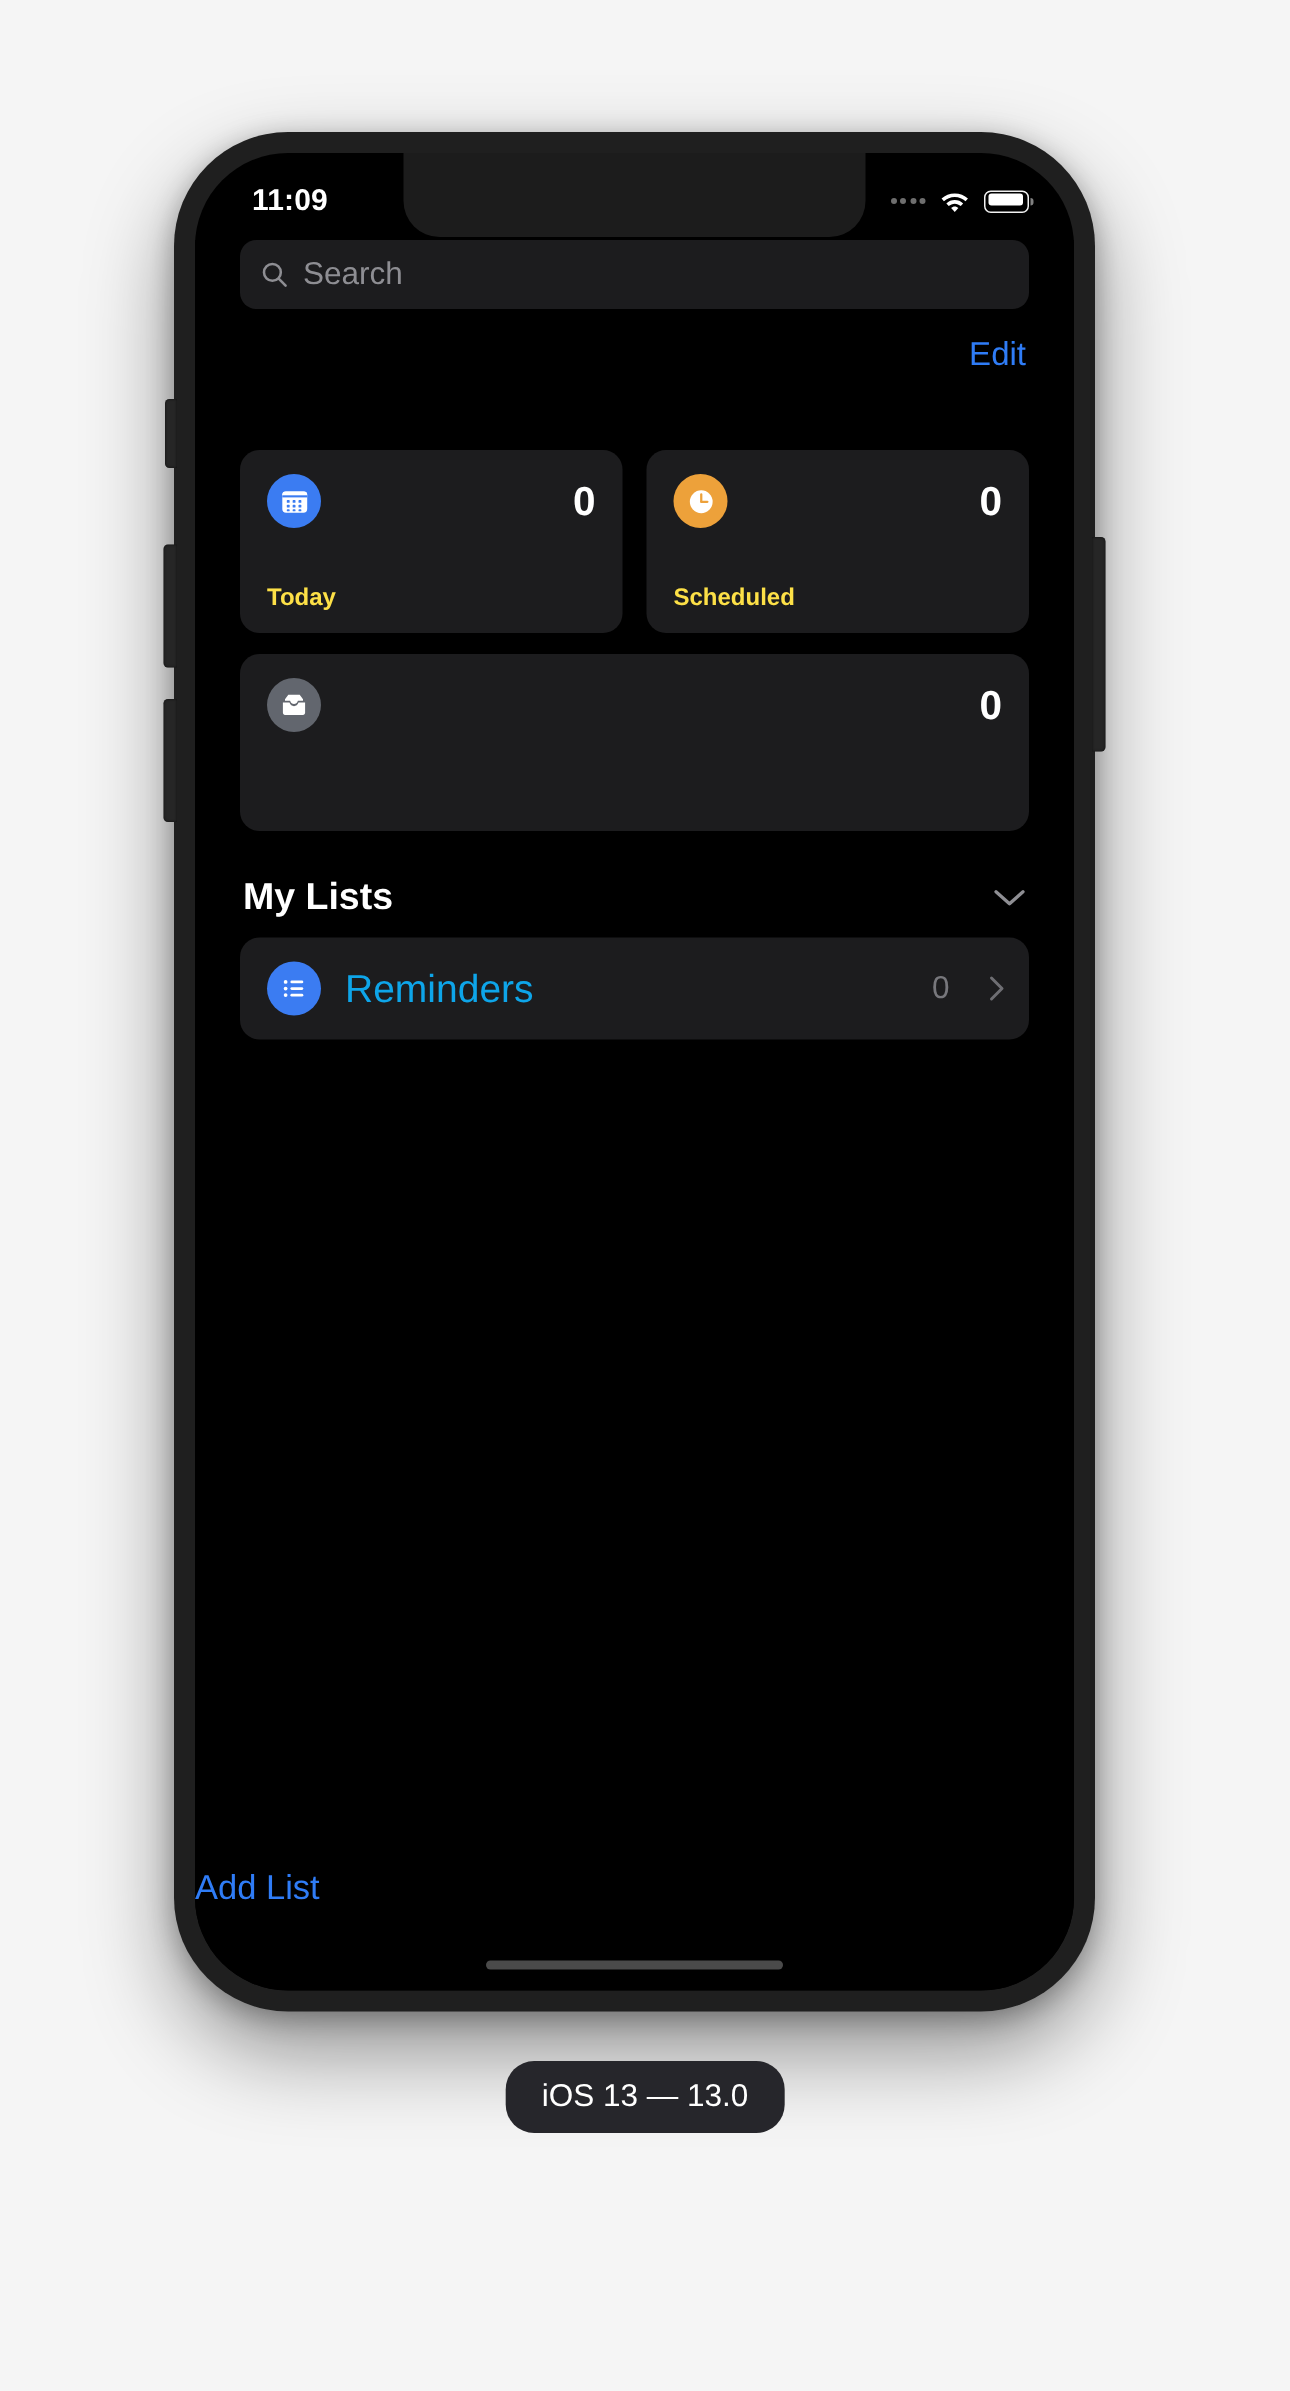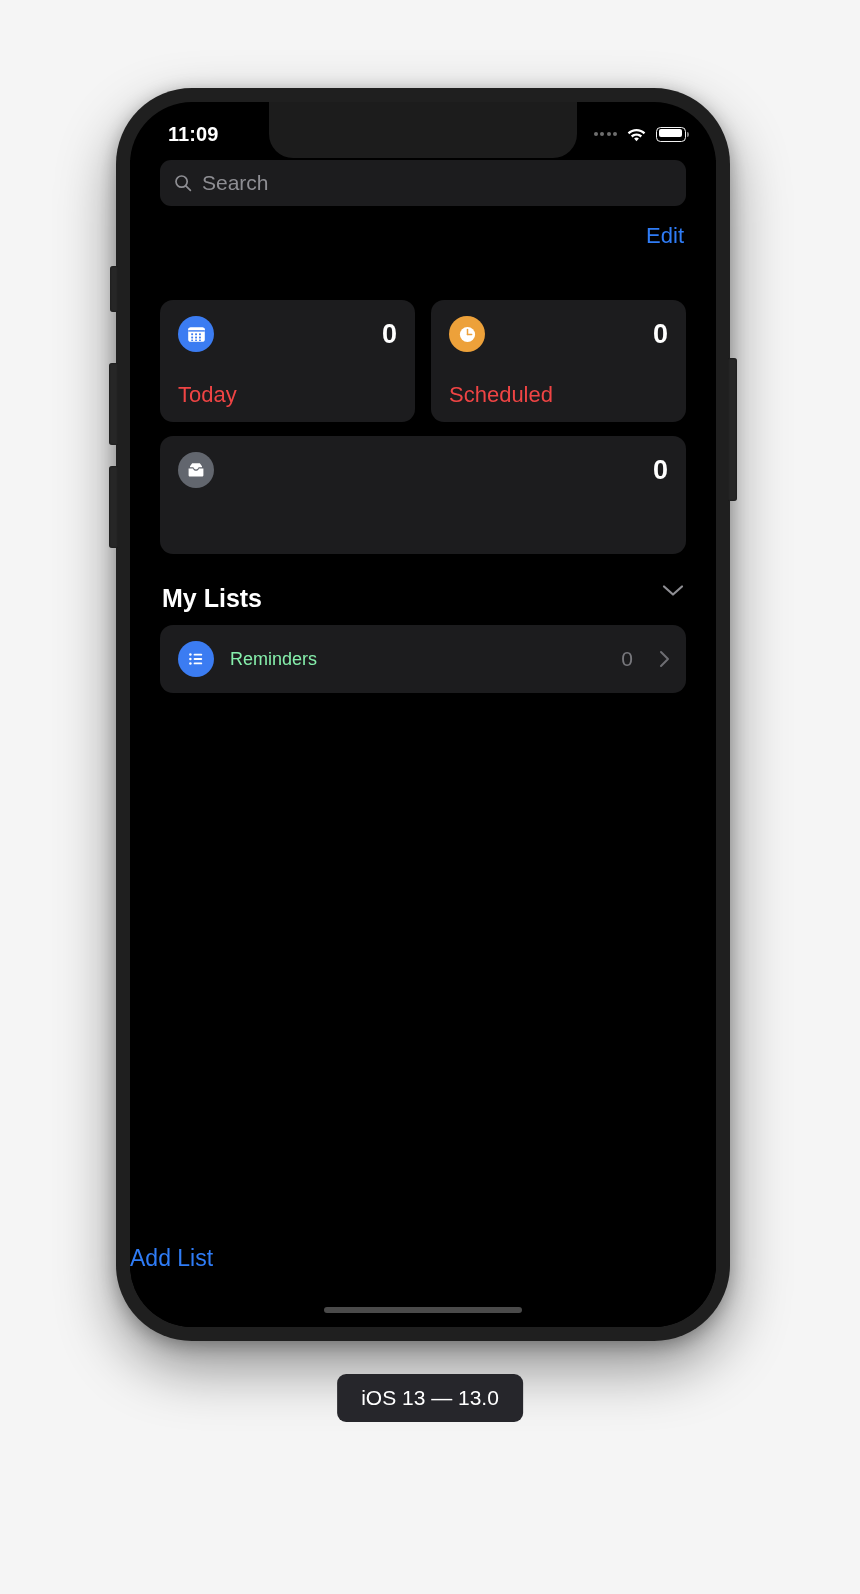--- a/index.html
+++ b/index.html
@@ -216,29 +216,29 @@
     justify-content: center;
     flex: 0 0 auto;
   }
   .card-count {
     color: #ffffff;
     font-size: 27px;
     font-weight: bold;
     line-height: 1;
   }
   .card-label {
-    color: #ef4444;
-    font-size: 22px;
-    font-weight: normal;
+    color: #fde047;
+    font-size: 16px;
+    font-weight: bold;
   }
 
   
   #my-lists-header {
     display: flex;
-    align-items: flex-start;
+    align-items: center;
     justify-content: space-between;
     padding: 30px 32px 12px 32px;
   }
   #my-lists-title {
     color: #ffffff;
     font-size: 25px;
     font-weight: bold;
   }
   #my-lists-chevron { width: 22px; height: 13px; cursor: pointer; }
 
@@ -260,22 +260,22 @@
   .list-icon-circle {
     width: 36px; height: 36px;
     border-radius: 50%;
     display: flex;
     align-items: center;
     justify-content: center;
     flex: 0 0 auto;
   }
   .list-name {
     flex: 1;
-    color: #86efac;
-    font-size: 18px;
+    color: #0ea5e9;
+    font-size: 26px;
   }
   .list-count {
     color: #77777c;
     font-size: 21px;
     margin-right: 10px;
   }
   .list-chevron { width: 11px; height: 18px; flex: 0 0 auto; }
 
   
   #content-spacer { flex: 1; }
@@ -312,21 +312,21 @@
   
   #caption-badge {
     position: absolute;
     left: 50%;
     transform: translateX(-50%);
     top: 1374px;
     background: #26262b;
     color: #ffffff;
     font-size: 21px;
     padding: 12px 24px;
-    border-radius: 9px;
+    border-radius: 19px;
     white-space: nowrap;
   }
 </style>
 </head>
 <body>
 
 <div id="stage">
 
   <div id="phone-frame">
 

